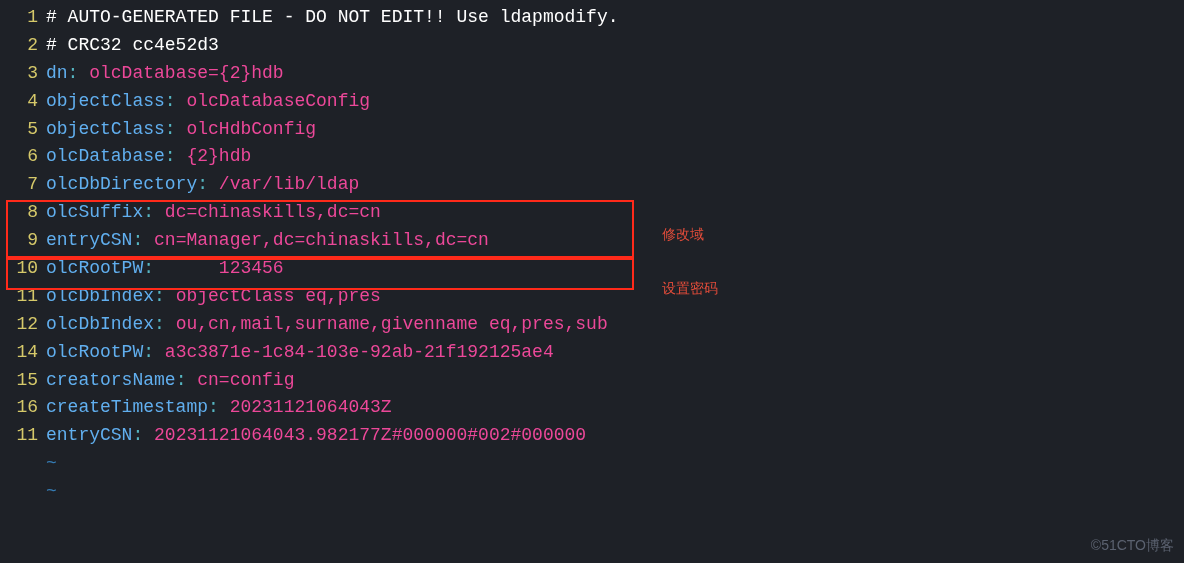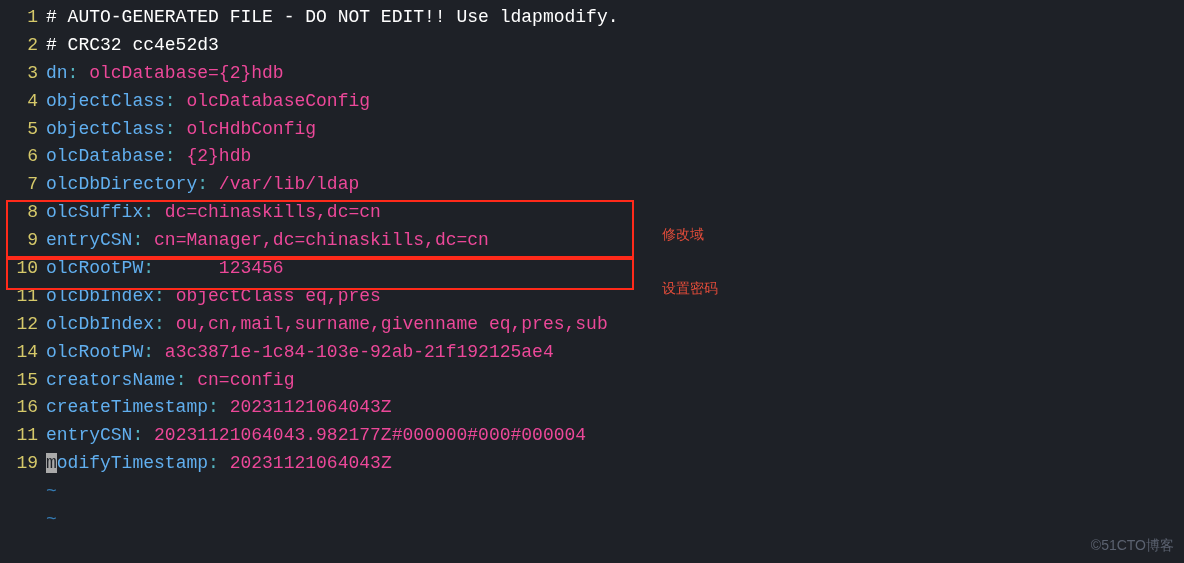--- a/index.html
+++ b/index.html
@@ -80,22 +80,21 @@
       <div class="line"><span class="lineno">6</span><span class="code"><span class="key">olcDatabase</span><span class="colon">: </span><span class="val">{2}hdb</span></span></div>
       <div class="line"><span class="lineno">7</span><span class="code"><span class="key">olcDbDirectory</span><span class="colon">: </span><span class="val">/var/lib/ldap</span></span></div>
       <div class="line"><span class="lineno">8</span><span class="code"><span class="key">olcSuffix</span><span class="colon">: </span><span class="val">dc=chinaskills,dc=cn</span></span></div>
       <div class="line"><span class="lineno">9</span><span class="code"><span class="key">entryCSN</span><span class="colon">: </span><span class="val">cn=Manager,dc=chinaskills,dc=cn</span></span></div>
       <div class="line"><span class="lineno">10</span><span class="code"><span class="key">olcRootPW</span><span class="colon">:      </span><span class="val">123456</span></span></div>
       <div class="line"><span class="lineno">11</span><span class="code"><span class="key">olcDbIndex</span><span class="colon">: </span><span class="val">objectClass eq,pres</span></span></div>
       <div class="line"><span class="lineno">12</span><span class="code"><span class="key">olcDbIndex</span><span class="colon">: </span><span class="val">ou,cn,mail,surname,givenname eq,pres,sub</span></span></div>
       <div class="line"><span class="lineno">14</span><span class="code"><span class="key">olcRootPW</span><span class="colon">: </span><span class="val">a3c3871e-1c84-103e-92ab-21f192125ae4</span></span></div>
       <div class="line"><span class="lineno">15</span><span class="code"><span class="key">creatorsName</span><span class="colon">: </span><span class="val">cn=config</span></span></div>
       <div class="line"><span class="lineno">16</span><span class="code"><span class="key">createTimestamp</span><span class="colon">: </span><span class="val">20231121064043Z</span></span></div>
-      <div class="line"><span class="lineno">11</span><span class="code"><span class="key">entryCSN</span><span class="colon">: </span><span class="val">20231121064043.982177Z#000000#000#000004</span></span></div>
-      <div class="line"><span class="lineno">19</span><span class="code"><span class="cursorblk">m</span><span class="key">odifyTimestamp</span><span class="colon">: </span><span class="val">20231121064043Z</span></span></div>
+      <div class="line"><span class="lineno">11</span><span class="code"><span class="key">entryCSN</span><span class="colon">: </span><span class="val">20231121064043.982177Z#000000#002#000000</span></span></div>
     </div>
   <div class="line"><span class="lineno"></span><span class="code tilde">~</span></div>
   <div class="line"><span class="lineno"></span><span class="code tilde">~</span></div>
 </div>
 
 <div class="redbox" id="box1" style="top: 200px; left: 6px; width: 624px; height: 56px;"></div>
 <div class="redbox" id="box2" style="top: 256px; left: 6px; width: 624px; height: 30px;"></div>
 
 <span class="label" style="top:224px; left:662px;text-align:center;">修改域</span>
 <span class="label" style="top:278px; left:662px;">设置密码</span>

